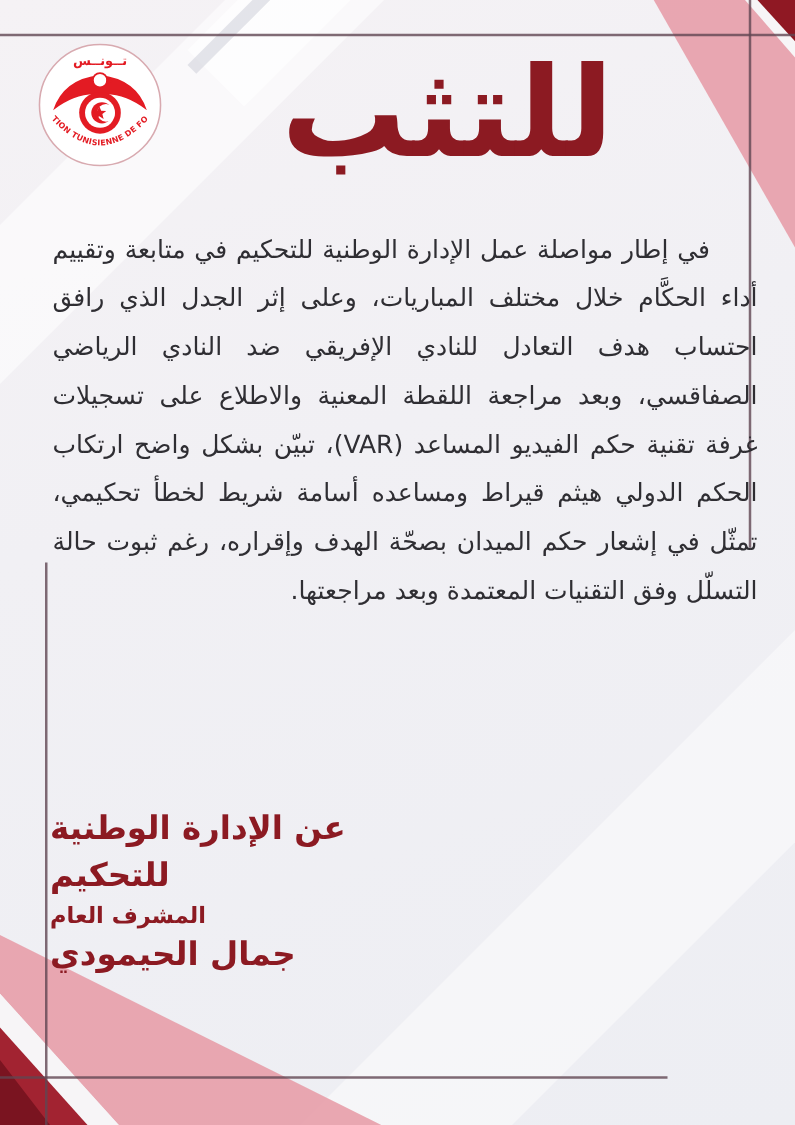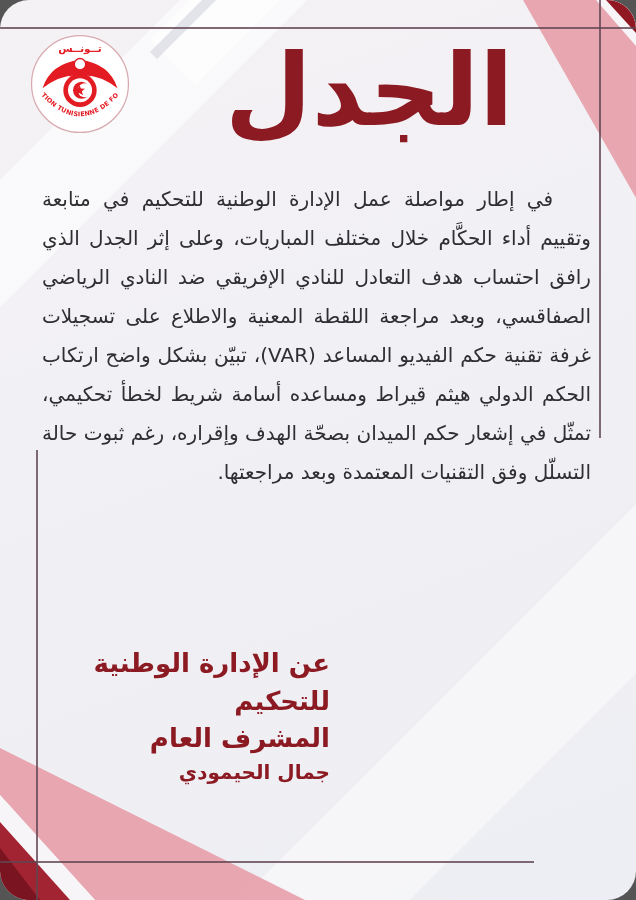--- a/index.html
+++ b/index.html
@@ -1,20 +1,19 @@
 <!DOCTYPE html>
 <html lang="ar"><head>
 <meta charset="utf-8">
 <style>
   html,body{margin:0;padding:0;}
   body{font-family:"DejaVu Sans","Liberation Sans",sans-serif;background:#555;}
   .doc{
     position:relative;width:636px;height:900px;margin:0 auto;overflow:hidden;
     background:linear-gradient(160deg,#f5f2f5 0%,#f1f0f4 40%,#edeef3 100%);
-    border-radius:29px;
   }
   
   .stripe{position:absolute;pointer-events:none;}
   .stripe.s1{left:150px;top:40px;width:520px;height:64px;background:rgba(255,255,255,.65);transform:rotate(-45deg);transform-origin:left top;}
   .stripe.s2{left:-120px;top:300px;width:560px;height:90px;background:rgba(255,255,255,.55);transform:rotate(-45deg);transform-origin:left top;}
   .stripe.s3{left:150px;top:52px;width:500px;height:10px;background:rgba(205,208,216,.55);transform:rotate(-45deg);transform-origin:left top;}
   .stripe.s4{left:240px;top:900px;width:620px;height:120px;background:rgba(255,255,255,.45);transform:rotate(-45deg);transform-origin:left top;}
   
   .line{position:absolute;background:rgba(96,70,82,.8);}
   .line.top{left:0;top:27px;width:636px;height:2px;}
@@ -30,29 +29,29 @@
     position:absolute;left:225px;top:26px;width:240px;text-align:center;
     font-size:100px;line-height:1.3;font-weight:bold;color:#8c1a22;
     font-family:"DejaVu Sans","Liberation Serif",sans-serif;
   }
   
   .bodytext{
     position:absolute;right:30px;left:42px;top:180px;
     direction:rtl;text-align:justify;color:#2f2e33;
     font-size:20px;line-height:1.95;
   }
-  .bodytext p{margin:0 15px 8px 0;text-indent:38px;}
+  .bodytext p{margin:0 0 8px 0;text-indent:38px;}
   
   .signature{
-    position:absolute;left:40px;top:645px;width:290px;text-align:right;
+    position:absolute;left:40px;top:645px;width:290px;text-align:left;
     direction:rtl;color:#8c1a22;font-weight:bold;
   }
   .signature .l1{font-size:26px;line-height:1.45;}
-  .signature .l2{font-size:26px;line-height:1.45;}
-  .signature .l3{font-size:20px;line-height:1.45;}
+  .signature .l2{font-size:18px;line-height:1.45;}
+  .signature .l3{font-size:26px;line-height:1.45;}
 </style>
 </head>
 <body>
 
 <div class="doc">
 
   <div class="stripe s1"></div>
   <div class="stripe s2"></div>
   <div class="stripe s3"></div>
   <div class="stripe s4"></div>
@@ -88,21 +87,21 @@
     <circle cx="49.5" cy="54" r="8.2" fill="#e31b23"></circle>
     <circle cx="52.6" cy="54" r="6.8" fill="#ffffff"></circle>
     <polygon points="47.4,48.8 48.9,52.4 52.8,52.6 49.8,55 50.8,58.7 47.4,56.6 44.2,58.7 45.2,55 42.2,52.6 46,52.4" fill="#e31b23"></polygon>
 
     <path id="crest-arc" d="M 10,58 Q 48,100 86,58" fill="none"></path>
     <text font-size="6.1" fill="#e31b23" font-weight="bold" letter-spacing="0.2" font-family="DejaVu Sans, sans-serif">
       <textPath href="#crest-arc" startOffset="50%" text-anchor="middle">FEDERATION TUNISIENNE DE FOOTBALL</textPath>
     </text>
   </svg>
 
-  <div class="title">الجدل</div>
+  <div class="title">للتثب</div>
 
   <div class="bodytext">
     <p>في إطار مواصلة عمل الإدارة الوطنية للتحكيم في متابعة وتقييم أداء الحكَّام خلال مختلف المباريات، وعلى إثر الجدل الذي رافق احتساب هدف التعادل للنادي الإفريقي ضد النادي الرياضي الصفاقسي، وبعد مراجعة اللقطة المعنية والاطلاع على تسجيلات غرفة تقنية حكم الفيديو المساعد (VAR)، تبيّن بشكل واضح ارتكاب الحكم الدولي هيثم قيراط ومساعده أسامة شريط لخطأ تحكيمي، تمثّل في إشعار حكم الميدان بصحّة الهدف وإقراره، رغم ثبوت حالة التسلّل وفق التقنيات المعتمدة وبعد مراجعتها.</p>
   </div>
 
   <div class="signature">
     <div class="l1">عن الإدارة الوطنية للتحكيم</div>
     <div class="l2">المشرف العام</div>
     <div class="l3">جمال الحيمودي</div>
   </div>

